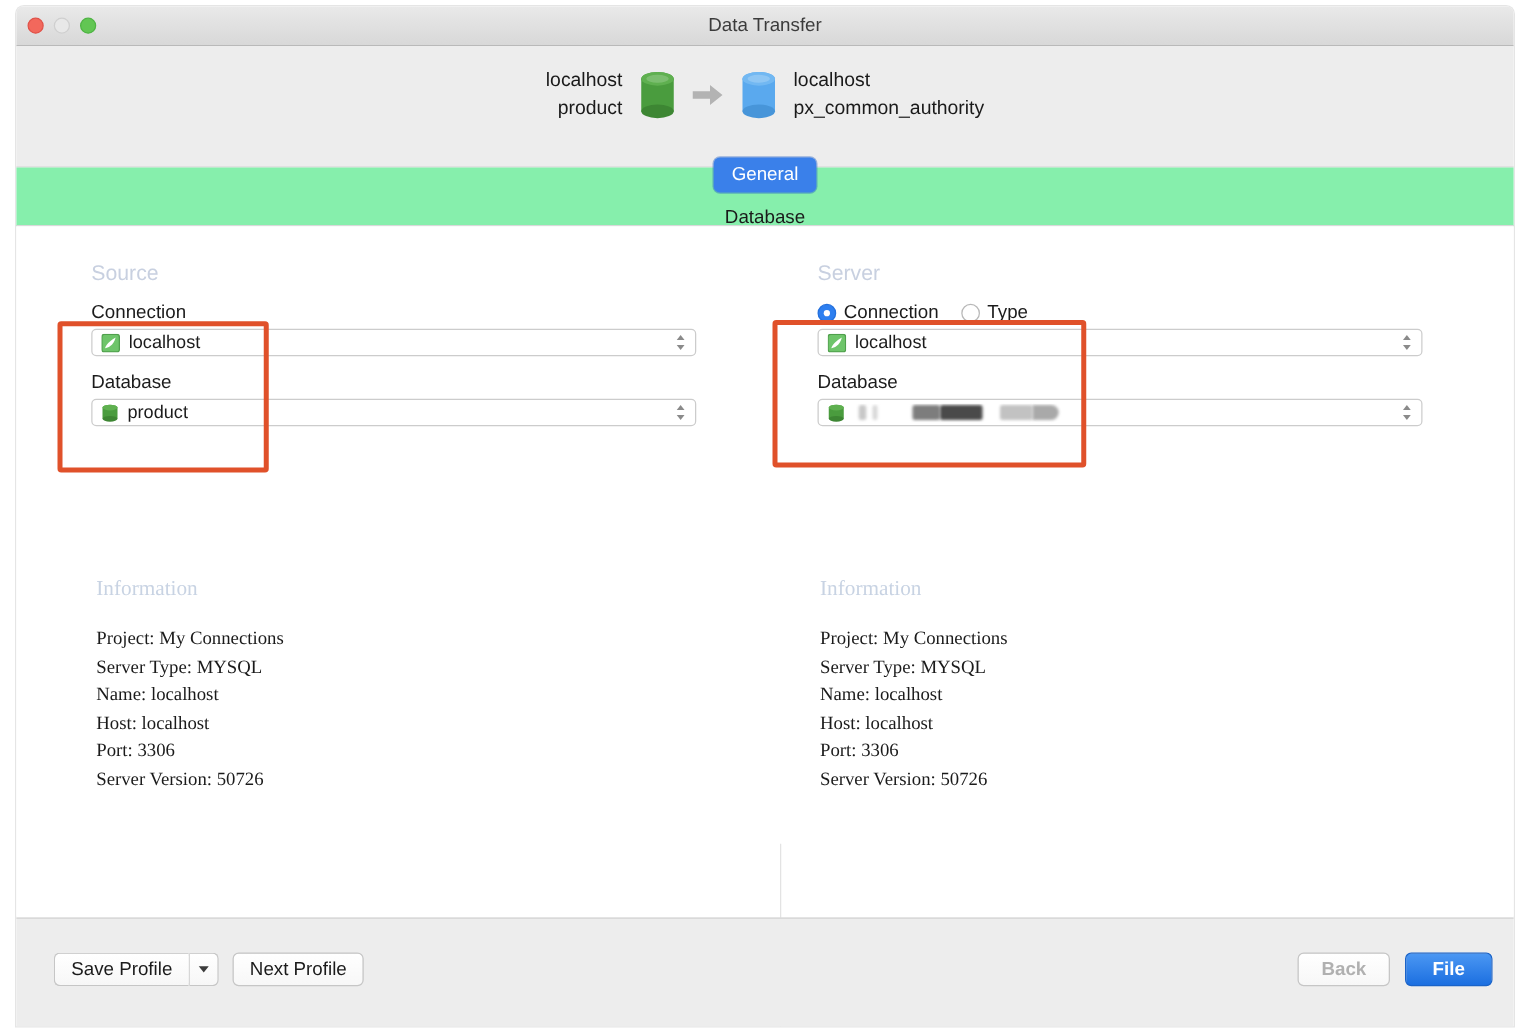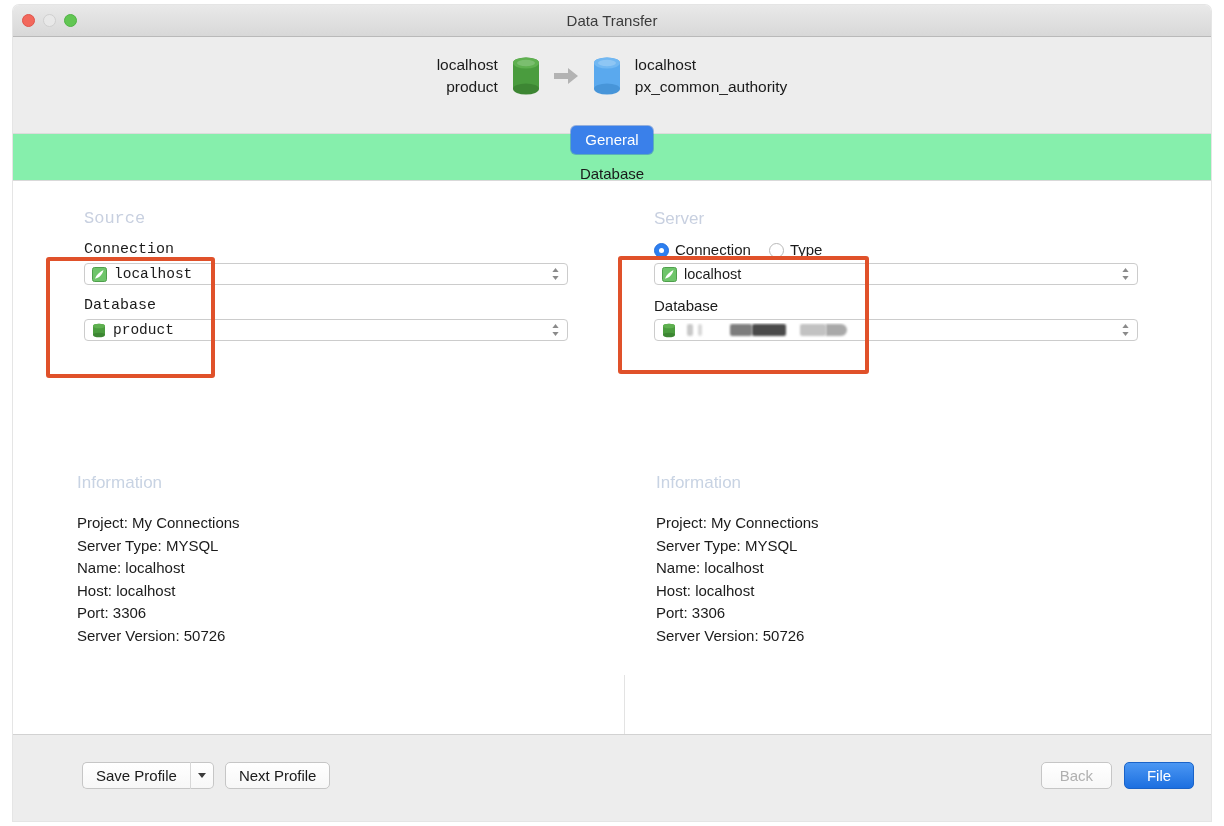--- a/index.html
+++ b/index.html
@@ -124,21 +124,21 @@
   }
 
   
   .body {
     position: relative;
     height: 552px;
     background: #ffffff;
   }
 
   .panel { position: absolute; top: 0; }
-  .panel.source { left: 58px;  width: 535px; font-family: Liberation Mono, monospace; }
+  .panel.source { left: 47px;  width: 535px; }
   .panel.target { left: 628px; width: 535px; }
 
   .section-heading {
     font-size: 17px;
     color: #c8d0e0;
     margin: 28px 0 0 13px;
     line-height: 20px;
   }
 
   .field-label {
@@ -232,21 +232,21 @@
     filter: blur(1.1px);
   }
   .blur.b1 { width: 6px;  background: #c8c8c8; margin-left: 4px; }
   .blur.b2 { width: 4px;  background: #d8d8d8; margin-left: 5px; }
   .blur.b3 { width: 22px; background: #7d7d7d; margin-left: 28px; }
   .blur.b4 { width: 34px; background: #4a4a4a; margin-left: 0px; }
   .blur.b5 { width: 26px; background: #c2c2c2; margin-left: 14px; }
   .blur.b6 { width: 21px; background: #a9a9a9; margin-left: 0px; border-radius: 0 8px 8px 0; }
 
   
-  .info-block { position: absolute; top: 292px; }
+  .info-block { position: absolute; top: 280px; font-family: Liberation Serif, serif; }
   .info-block.left  { left: 64px;  width: 500px; }
   .info-block.right { left: 643px; width: 500px; }
 
   .info-heading {
     font-size: 17px;
     color: #c8d3e3;
     line-height: 20px;
     margin: 0 0 19px 0;
   }
   .info-lines {
@@ -295,21 +295,20 @@
     color: #ffffff;
   }
 
   .footer-left {
     position: absolute;
     left: 30px;
     top: 27px;
     display: flex;
     align-items: center;
     gap: 11px;
-    margin-left: 39px;
   }
   .split-btn {
     display: flex;
     align-items: stretch;
   }
   .split-btn .main {
     border-radius: 5px 0 0 5px;
     border-right: none;
   }
   .split-btn .arrow-part {
@@ -326,20 +325,21 @@
     border-right: 4px solid transparent;
     border-top: 5px solid #3b3b3b;
   }
   .footer-right {
     position: absolute;
     right: 17px;
     top: 27px;
     display: flex;
     align-items: flex-end;
     gap: 12px;
+    font-weight: bold;
   }
   .btn.wide { min-width: 70px; text-align: center; padding: 0 18px; }
 
   
   .annot {
     position: absolute;
     border: 4px solid #e0512a;
     border-radius: 3px;
     box-sizing: border-box;
     pointer-events: none;

